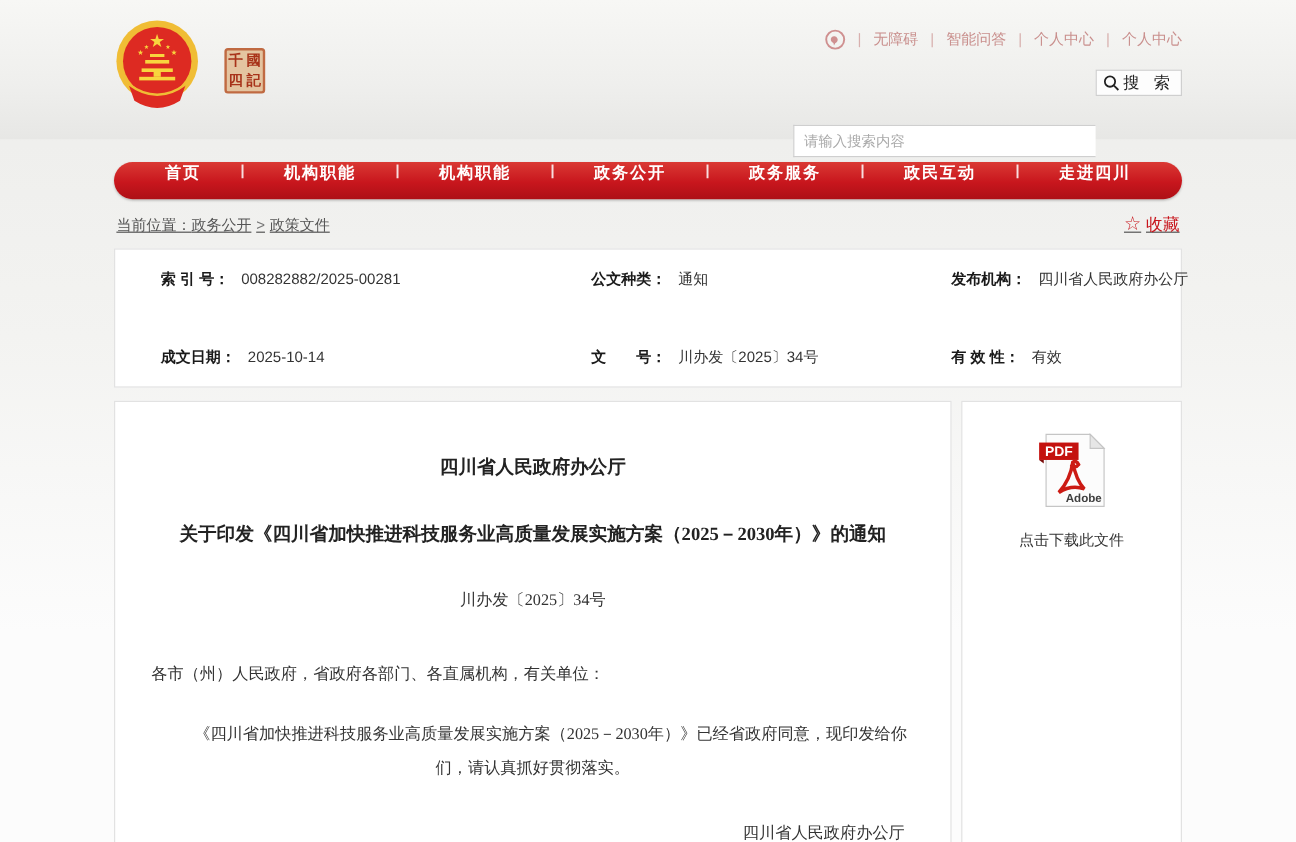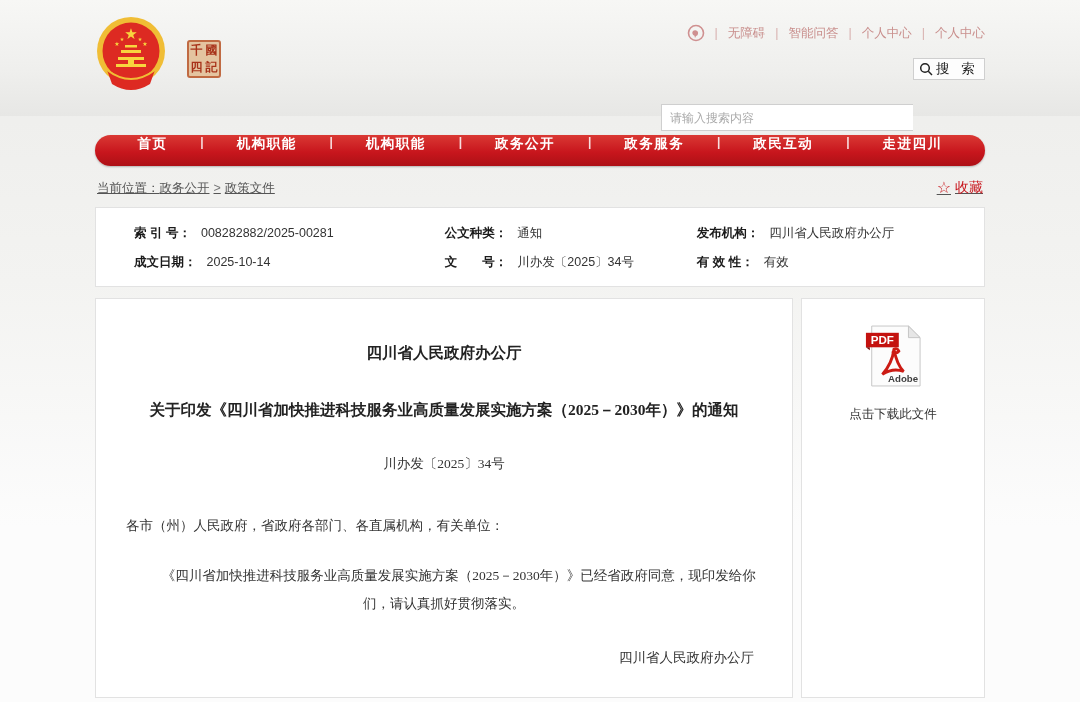--- a/index.html
+++ b/index.html
@@ -74,20 +74,21 @@
   .fav { display:flex; align-items:center; gap:4px; color:#c8161d; cursor:pointer; }
   .fav .star-glyph { font-size:16px; line-height:1; }
   .fav .fav-label { font-size:14px; }
 
   
   .meta-box {
     margin-top:10px; background:#fff; border:1px solid #e2e2e2;
     padding:17px 10px 15px 38px;
     display:grid; grid-template-columns:37% 30% 33%; row-gap:12px;
     font-size:12.5px;
+    gap:48px;
   }
   .meta-cell { display:flex; align-items:baseline; white-space:nowrap; }
   .meta-label { font-weight:bold; color:#1a1a1a; margin-right:10px; }
   .meta-value { color:#333; }
 
   
   .content-row { display:flex; gap:8px; margin-top:11px; align-items:stretch; height:400px; }
   .doc-box {
     width:698px; background:#fff; border:1px solid #e2e2e2;
     font-family:"Liberation Serif", serif; color:#333; padding:0 30px;

